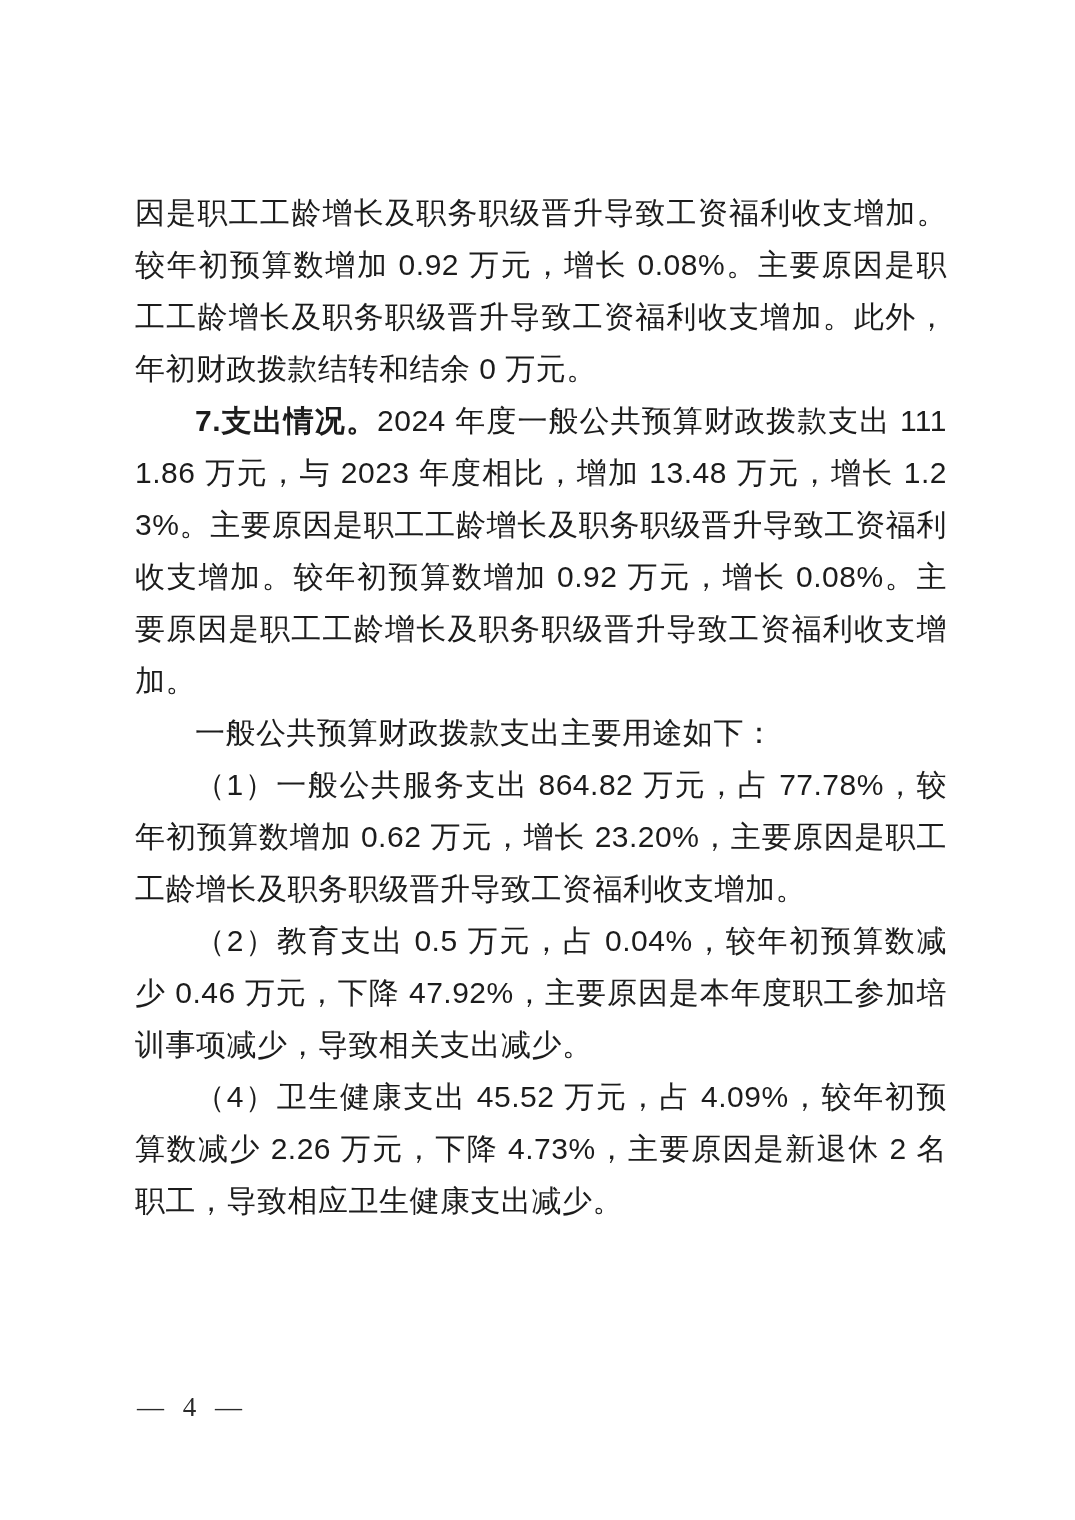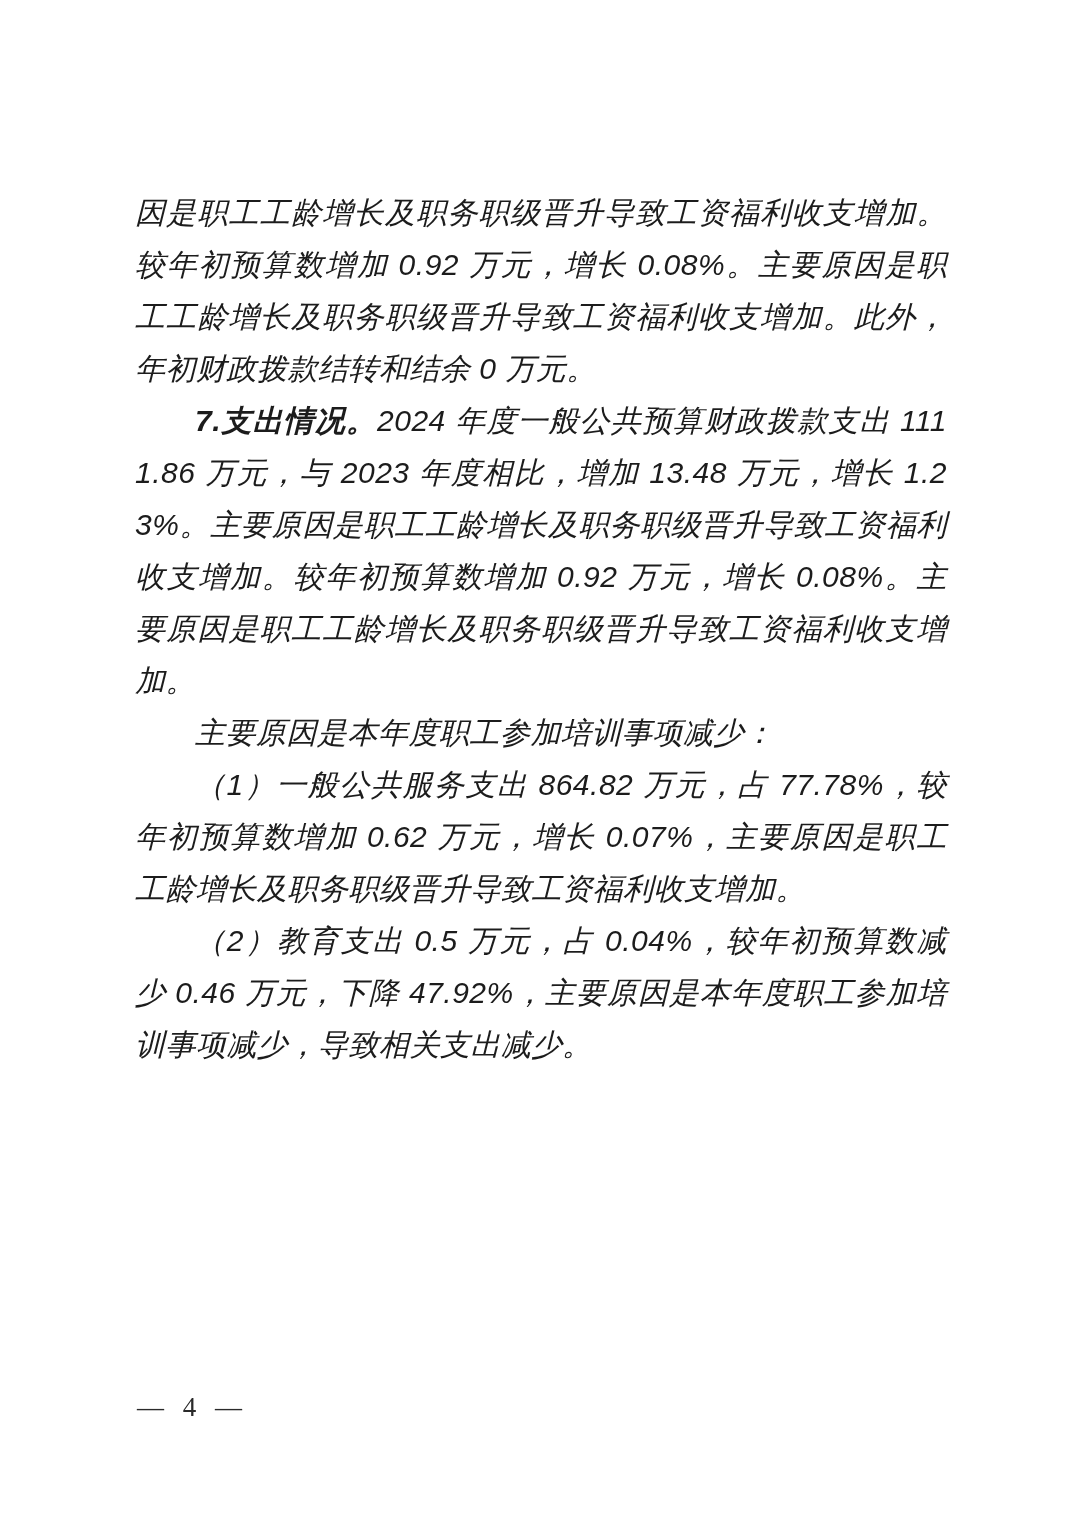--- a/index.html
+++ b/index.html
@@ -27,21 +27,20 @@
   }
   .para {
     margin: 0;
     font-size: 30px;
     line-height: 52px;
     color: #1c1c1c;
     text-align: justify;
     text-align-last: left;
     letter-spacing: 0.5px;
     word-break: break-all;
-    font-style: italic;
   }
   .para.indent {
     text-indent: 2em;
   }
   .para b {
     font-weight: bold;
   }
   .page-number {
     position: absolute;
     left: 137px;
@@ -53,18 +52,19 @@
     white-space: nowrap;
   }
 </style>
 </head>
 <body>
 
 <div class="page">
   <div class="content">
       <p class="para">因是职工工龄增长及职务职级晋升导致工资福利收支增加。较年初预算数增加 0.92 万元，增长 0.08%。主要原因是职工工龄增长及职务职级晋升导致工资福利收支增加。此外，年初财政拨款结转和结余 0 万元。</p>
       <p class="para indent"><b>7.支出情况。</b>2024 年度一般公共预算财政拨款支出 1111.86 万元，与 2023 年度相比，增加 13.48 万元，增长 1.23%。主要原因是职工工龄增长及职务职级晋升导致工资福利收支增加。较年初预算数增加 0.92 万元，增长 0.08%。主要原因是职工工龄增长及职务职级晋升导致工资福利收支增加。</p>
-      <p class="para indent">主要原因是本年度职工参加培训事项减少：</p>
-      <p class="para indent">（1）一般公共服务支出 864.82 万元，占 77.78%，较年初预算数增加 0.62 万元，增长 0.07%，主要原因是职工工龄增长及职务职级晋升导致工资福利收支增加。</p>
+      <p class="para indent">一般公共预算财政拨款支出主要用途如下：</p>
+      <p class="para indent">（1）一般公共服务支出 864.82 万元，占 77.78%，较年初预算数增加 0.62 万元，增长 23.20%，主要原因是职工工龄增长及职务职级晋升导致工资福利收支增加。</p>
       <p class="para indent">（2）教育支出 0.5 万元，占 0.04%，较年初预算数减少 0.46 万元，下降 47.92%，主要原因是本年度职工参加培训事项减少，导致相关支出减少。</p>
+      <p class="para indent">（4）卫生健康支出 45.52 万元，占 4.09%，较年初预算数减少 2.26 万元，下降 4.73%，主要原因是新退休 2 名职工，导致相应卫生健康支出减少。</p>
     </div>
   <div class="page-number">— 4 —</div>
 </div>
 
 </body></html>

